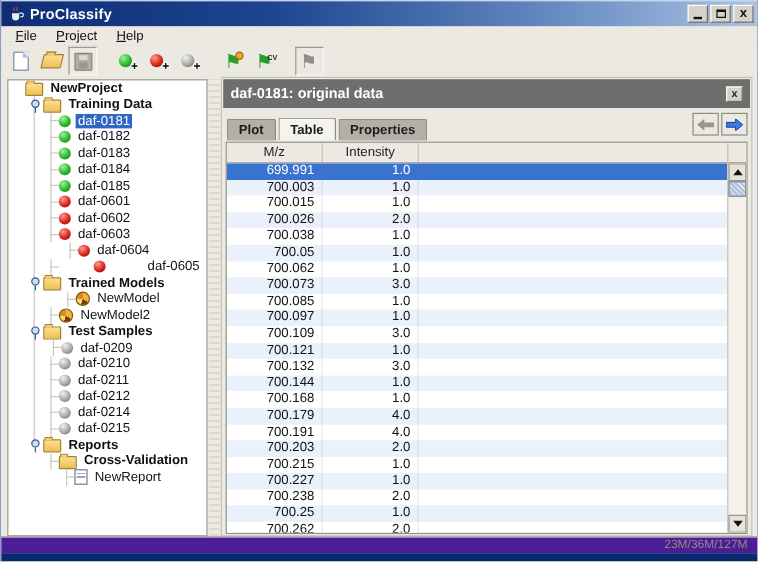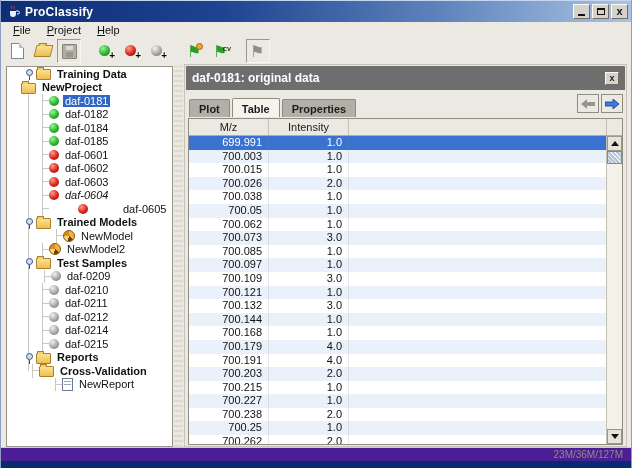--- a/index.html
+++ b/index.html
@@ -200,42 +200,47 @@
       <span class="tgap"></span>
       <button class="tbtn tdis">
         <span class="ic gray-flag-icon"></span>
       </button>
     </div>
 
   <div class="main">
 
     <div class="treepanel">
       <div class="treeguide"></div>
-    <div class="trow tbold" style="padding-left: 17px;">
+    <div class="trow tbold" style="padding-left: 14px;">
+          <span class="ti folder"></span>
+          <span class="tlabel">NewProject</span>
+        </div>
+        <div class="trow tbold" style="padding-left: 17px;">
           <span class="knob"></span>
           <span class="ti folder"></span>
           <span class="tlabel">Training Data</span>
         </div>
-        <div class="trow tbold" style="padding-left: 14px;">
-          <span class="ti folder"></span>
-          <span class="tlabel">NewProject</span>
-        </div>
         <div class="trow" style="padding-left: 30px;">
           <span class="conn"></span>
           <span class="ti ball-green"></span>
           <span class="tlabel sel">daf-0181</span>
         </div>
         <div class="trow" style="padding-left: 30px;">
           <span class="conn"></span>
           <span class="ti ball-green"></span>
           <span class="tlabel">daf-0182</span>
         </div>
         <div class="trow" style="padding-left: 30px;">
           <span class="conn"></span>
           <span class="ti ball-green"></span>
+          <span class="tlabel">daf-0183</span>
+        </div>
+        <div class="trow" style="padding-left: 30px;">
+          <span class="conn"></span>
+          <span class="ti ball-green"></span>
           <span class="tlabel">daf-0184</span>
         </div>
         <div class="trow" style="padding-left: 30px;">
           <span class="conn"></span>
           <span class="ti ball-green"></span>
           <span class="tlabel">daf-0185</span>
         </div>
         <div class="trow" style="padding-left: 30px;">
           <span class="conn"></span>
           <span class="ti ball-red"></span>
@@ -244,21 +249,21 @@
         <div class="trow" style="padding-left: 30px;">
           <span class="conn"></span>
           <span class="ti ball-red"></span>
           <span class="tlabel">daf-0602</span>
         </div>
         <div class="trow" style="padding-left: 30px;">
           <span class="conn"></span>
           <span class="ti ball-red"></span>
           <span class="tlabel">daf-0603</span>
         </div>
-        <div class="trow" style="padding-left: 30px; font-style: italic;">
+        <div class="trow" style="padding-left: 46px;">
           <span class="conn"></span>
           <span class="ti ball-red"></span>
           <span class="tlabel">daf-0604</span>
         </div>
         <div class="trow" style="padding-left: 30px; gap: 29px;">
           <span class="conn"></span>
           <span class="ti ball-red"></span>
           <span class="tlabel">daf-0605</span>
         </div>
         <div class="trow tbold" style="padding-left: 17px;">
@@ -309,21 +314,21 @@
         <div class="trow" style="padding-left: 30px;">
           <span class="conn"></span>
           <span class="ti ball-gray"></span>
           <span class="tlabel">daf-0215</span>
         </div>
         <div class="trow tbold" style="padding-left: 17px;">
           <span class="knob"></span>
           <span class="ti folder"></span>
           <span class="tlabel">Reports</span>
         </div>
-        <div class="trow tbold" style="padding-left: 20px;">
+        <div class="trow tbold" style="padding-left: 30px;">
           <span class="conn"></span>
           <span class="ti folder"></span>
           <span class="tlabel">Cross-Validation</span>
         </div>
         <div class="trow" style="padding-left: 43px;">
           <span class="conn"></span>
           <span class="ti report"></span>
           <span class="tlabel">NewReport</span>
         </div>
       </div>

